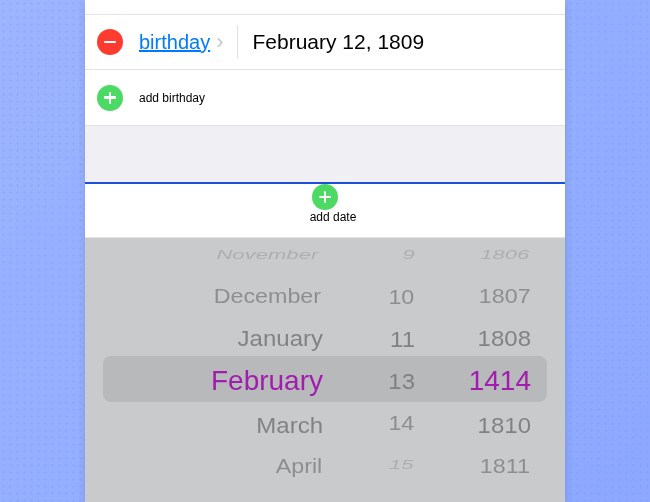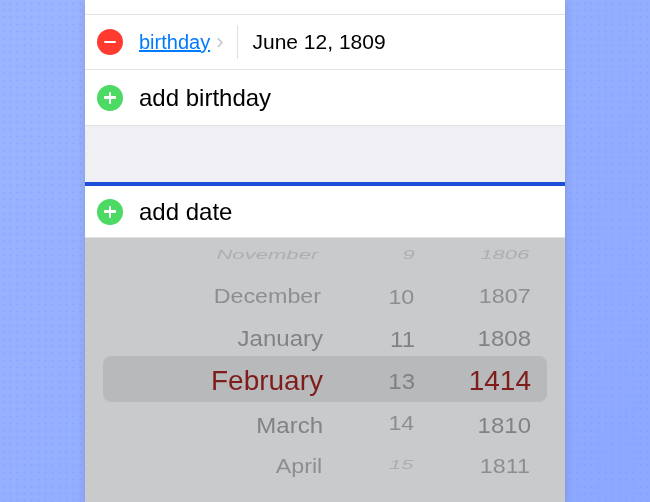--- a/index.html
+++ b/index.html
@@ -56,42 +56,42 @@
     .chev{
       margin-left:6px;color:#c7c7cc;font-size:22px;font-weight:400;
     }
     .divider{
       width:1px;height:34px;background:#e0e0e0;margin:0 14px;
     }
     .value{
       color:#000;font-size:21px;
     }
     .plainlabel{
-      color:#000;font-size:24px;margin-left:16px;
+      color:#000;font-size:12px;margin-left:16px;
     }
     .gap{height:56px;background:#efeff4;}
     .picker{
       background:#c9cacb;
       height: 290px;
       position:relative;
       overflow:hidden;
     }
     .pitem{
       height:42px;display:flex;align-items:center;
       font-size:24px;color:#7a7b7c;
       transform-origin:center;
     }
     .sel-band{
       position:absolute;left:18px;right:18px;top:118px;height:46px;
       background:#b8b9ba;border-radius:8px;
     }
     .r0{transform:scaleY(.55) scaleX(.92);opacity:.35;font-style:italic;margin-top:4px;}
     .r1{transform:scaleY(.82) scaleX(.97);opacity:.75;}
     .r2{transform:scaleY(.94);opacity:.9;}
-    .r3{color:#7f1d1d;font-size:28px;height:46px;}
+    .r3{color:#a21caf;font-size:28px;height:46px;}
     .r4{transform:scaleY(.94);opacity:.9;}
     .r5{transform:scaleY(.82) scaleX(.97);opacity:.75;}
     .r6{transform:scaleY(.55) scaleX(.92);opacity:.35;font-style:italic;}
     .picker-inner{position:absolute; inset:0;}
     .col-stack{
       position:absolute;top:-8px;bottom:0;display:flex;flex-direction:column;align-items:flex-end;
     }
     .col-stack.month{left:0;width:260px;padding-right:22px;}
     .col-stack.day{left:260px;width:84px;padding-right:14px;}
     .col-stack.year{left:344px;width:120px;padding-right:18px;}
@@ -100,31 +100,31 @@
 <body>
 <div class="halftone"></div>
 
 <div class="phone">
 
   <div class="row first">
     <div class="circle minus"></div>
     <span class="linklabel">birthday</span>
     <span class="chev">›</span>
     <div class="divider"></div>
-    <span class="value">June 12, 1809</span>
+    <span class="value">February 12, 1809</span>
   </div>
 
   <div class="row">
     <div class="circle plus"></div>
     <span class="plainlabel">add birthday</span>
   </div>
 
   <div class="gap"></div>
 
-  <div class="row" style="border-top:4px solid #1d4ed8;">
+  <div class="row" style="border-top:2px solid #1d4ed8;flex-direction:column;">
     <div class="circle plus"></div>
     <span class="plainlabel">add date</span>
   </div>
 
   <div class="picker">
     <div class="sel-band"></div>
     <div class="picker-inner">
       <div class="col-stack month">
         <div class="pitem r0">November</div>
         <div class="pitem r1">December</div>

